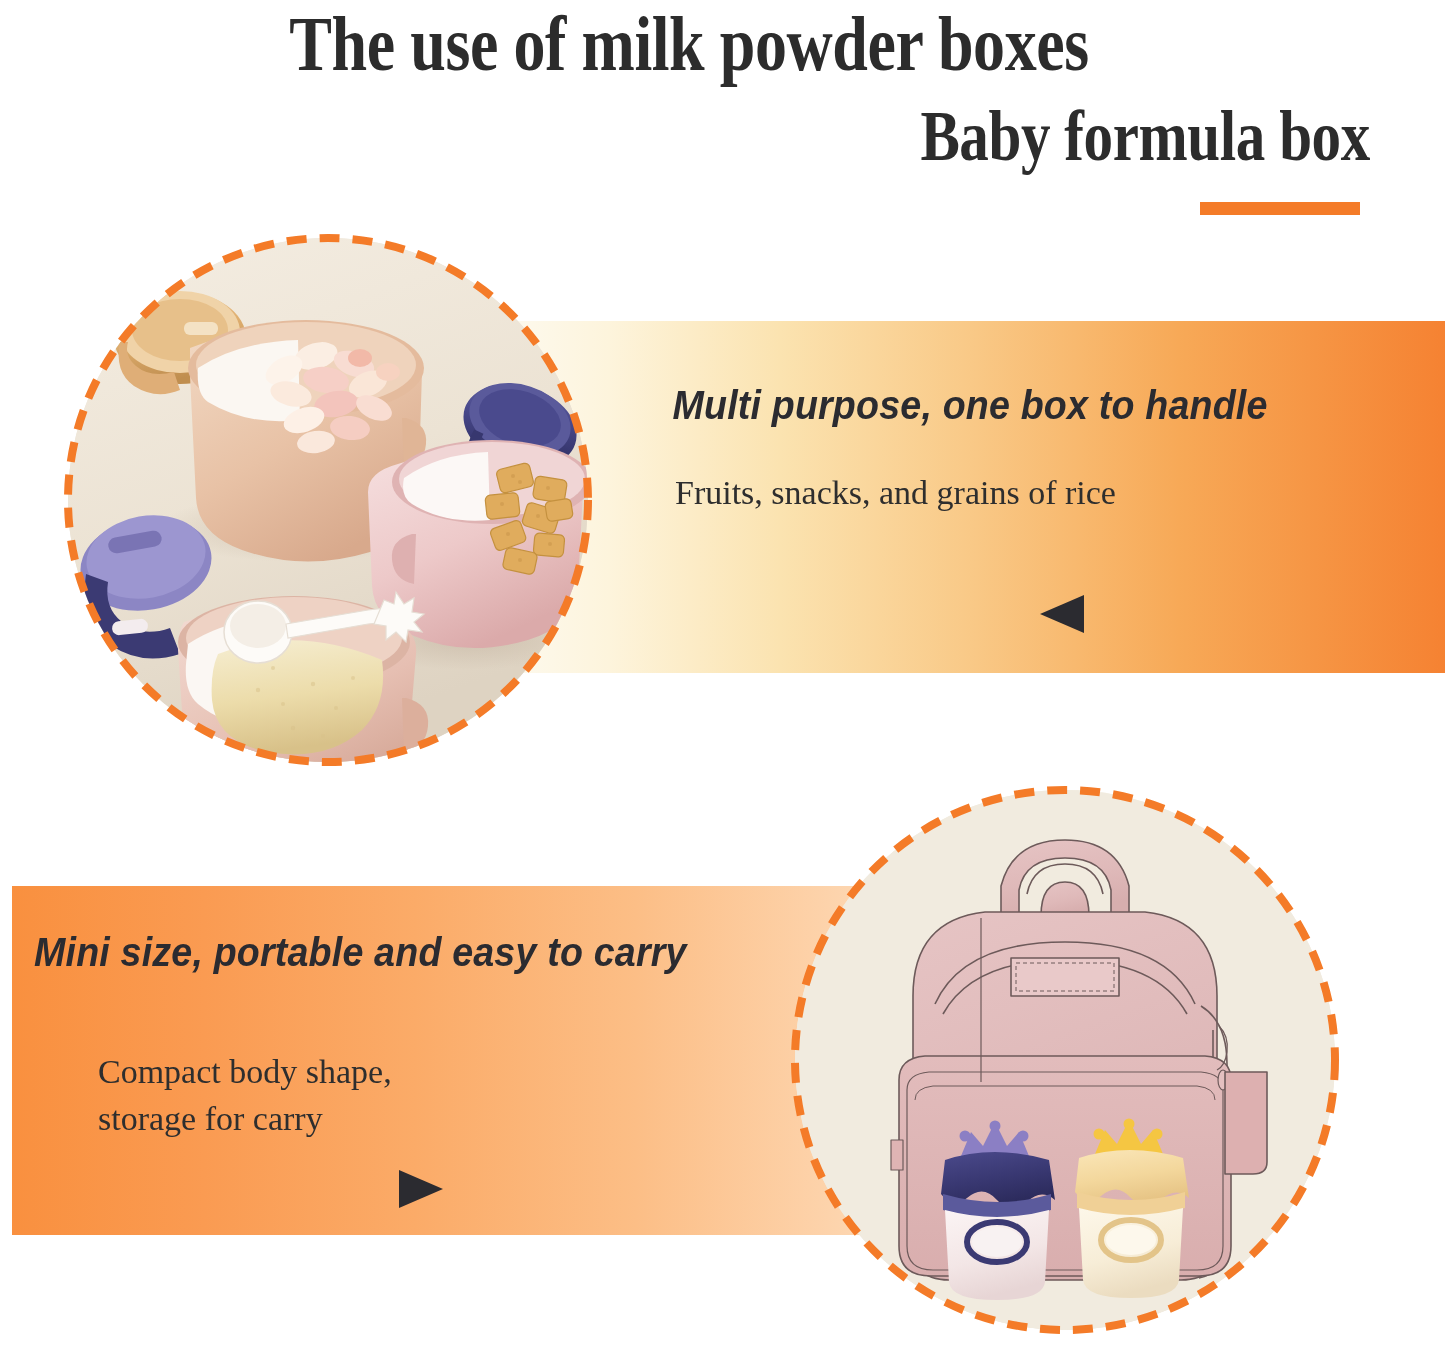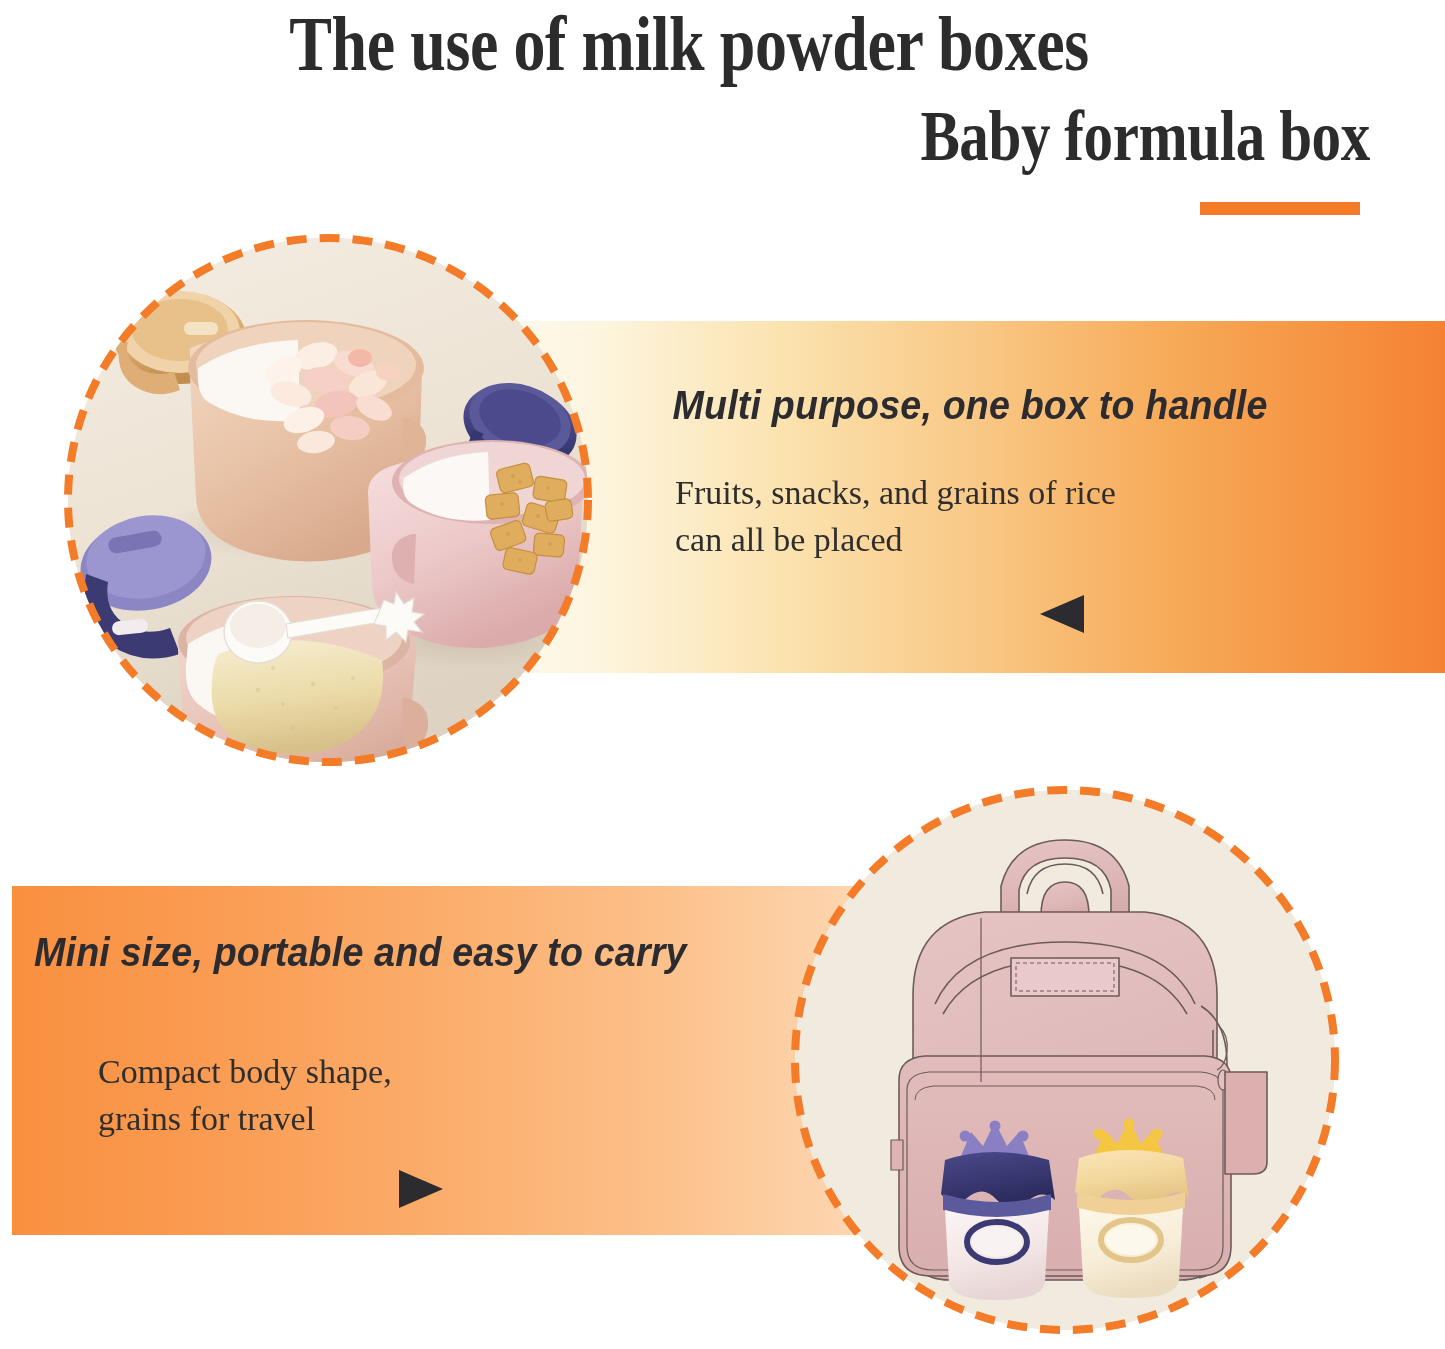--- a/index.html
+++ b/index.html
@@ -208,21 +208,20 @@
   <div class="title-block">
     <div class="title-line1">The use of milk powder boxes</div>
     <div class="title-line2">Baby formula box</div>
     <div class="title-rule"></div>
   </div>
 
   <div class="banner banner-1">
     <div class="banner-head">Multi purpose, one box to handle</div>
     <div class="banner-sub">
       <div>Fruits, snacks, and grains of rice</div>
-      <div>can all be placed</div>
     </div>
   </div>
   <div class="tri tri-left"></div>
 
   <div class="circle-photo photo-1">
     <svg class="svg-full" viewBox="0 0 520 524" preserveAspectRatio="xMidYMid slice">
       <defs>
         <linearGradient id="tableTop" x1="0" y1="0" x2="0.35" y2="1">
           <stop offset="0%" stop-color="#f4ede2"></stop>
           <stop offset="55%" stop-color="#ece3d4"></stop>
@@ -378,21 +377,21 @@
     </svg>
   </div>
   <svg class="circle-dash dash-1" viewBox="0 0 532 536">
     <ellipse cx="266" cy="268" rx="260" ry="262" fill="none" stroke="#F47B28" stroke-width="8" stroke-dasharray="20 13" stroke-linecap="butt"></ellipse>
   </svg>
 
   <div class="banner banner-2">
     <div class="banner-head">Mini size, portable and easy to carry</div>
     <div class="banner-sub">
       <div>Compact body shape,</div>
-      <div>grains for travel</div>
+      <div>storage for carry</div>
     </div>
   </div>
   <div class="tri tri-right"></div>
 
   <div class="circle-photo photo-2">
     <svg class="svg-full" viewBox="0 0 540 540" preserveAspectRatio="xMidYMid slice">
       <defs>
         <linearGradient id="bagMain" x1="0" y1="0" x2="0.3" y2="1">
           <stop offset="0%" stop-color="#e6c4c4"></stop>
           <stop offset="60%" stop-color="#dfb9b9"></stop>

